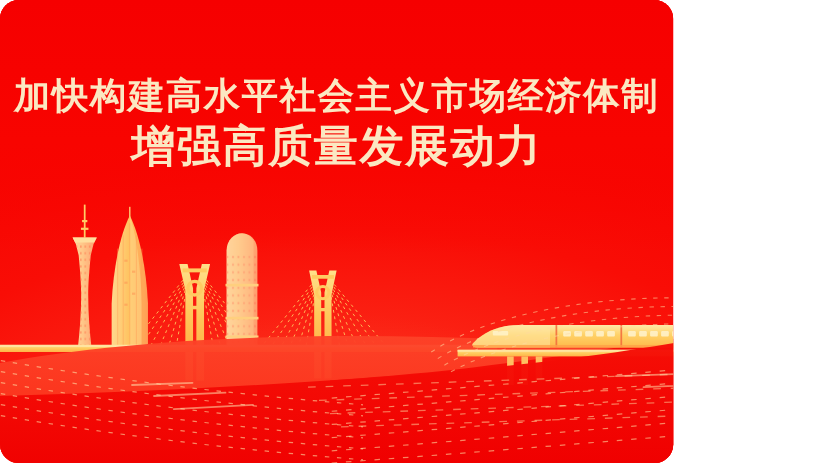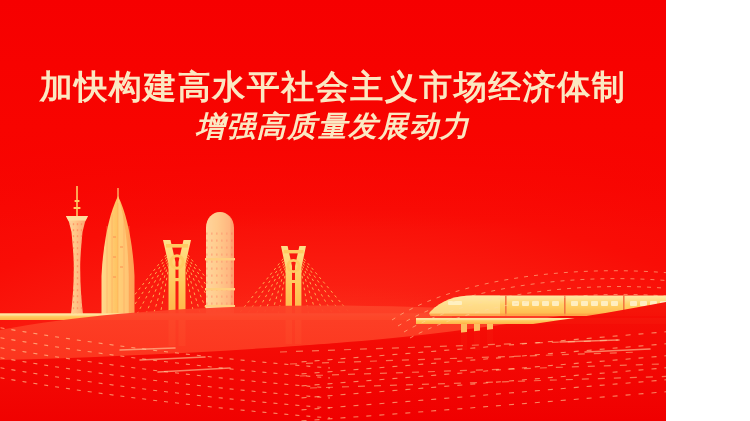--- a/index.html
+++ b/index.html
@@ -1,23 +1,24 @@
 <!DOCTYPE html>
 <html><head>
 <meta charset="utf-8">
 <style>
   html,body{margin:0;padding:0;background:#ffffff;}
   body{font-family:"Liberation Sans","DejaVu Sans",sans-serif;}
 
   #poster{
     position:relative;
-    width:666px;
+    width:612px;
     height:421px;
     overflow:hidden;
     background:#fa0505;
+    border-radius:17px;
   }
 
   
   .bg-base{
     position:absolute;inset:0;
     background:
       radial-gradient(120% 90% at 50% 105%, #ff4a33 0%, #fb2415 36%, #f90d06 62%, #f60000 100%);
   }
   .bg-top-darken{
     position:absolute;left:0;top:0;width:100%;height:55%;
@@ -36,21 +37,21 @@
   }
   .title-line{
     display:block;
     color:#fbe8c2;
     font-weight:bold;
     letter-spacing:1.5px;
     line-height:1.28;
     white-space:nowrap;
   }
   .title-line.l1{font-size:33px;}
-  .title-line.l2{font-size:29px;font-style:italic;}
+  .title-line.l2{font-size:40px;}
 
   
   .scene{position:absolute;inset:0;z-index:20;}
   .scene svg{display:block;width:750px;height:421px;}
 </style>
 </head>
 <body>
 
 <div id="poster">
 

